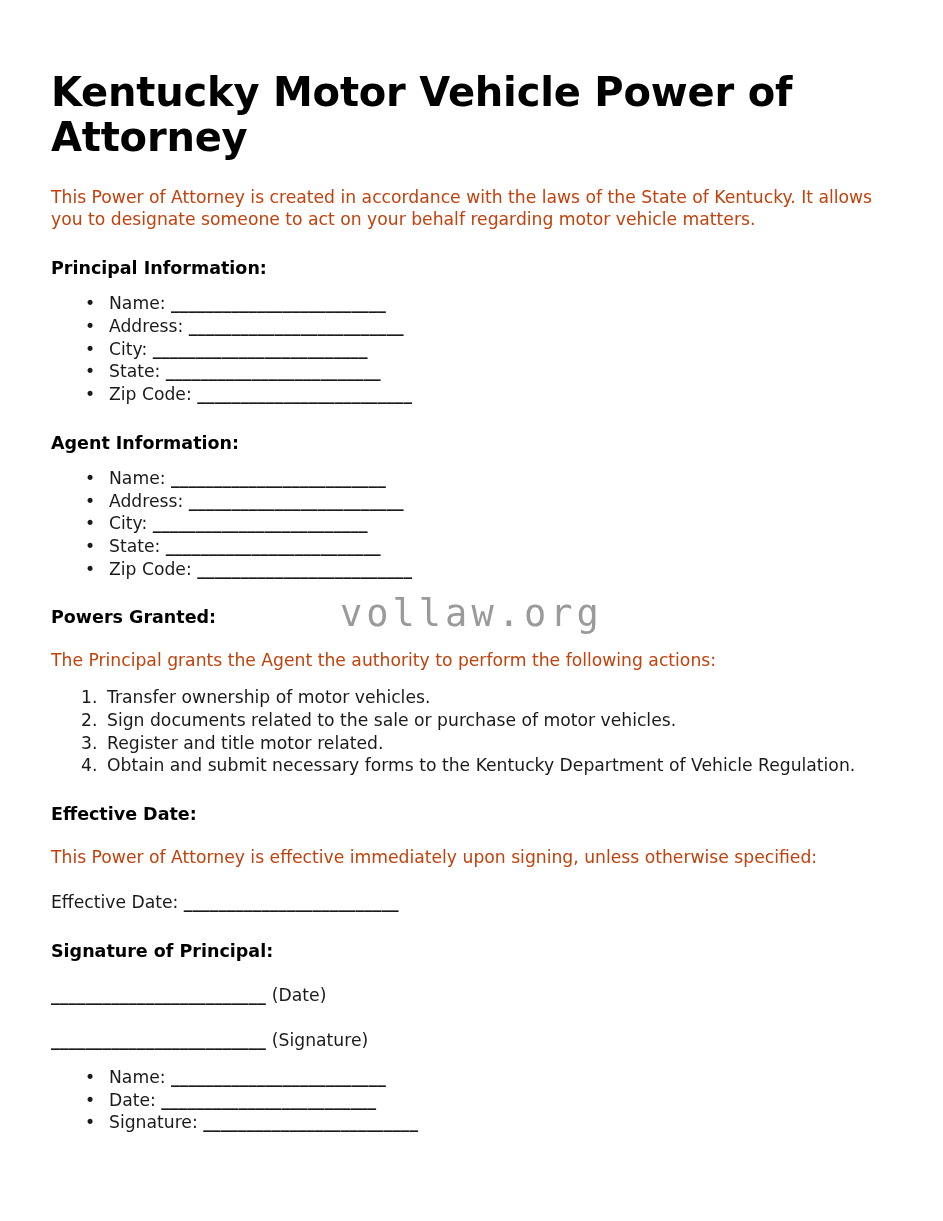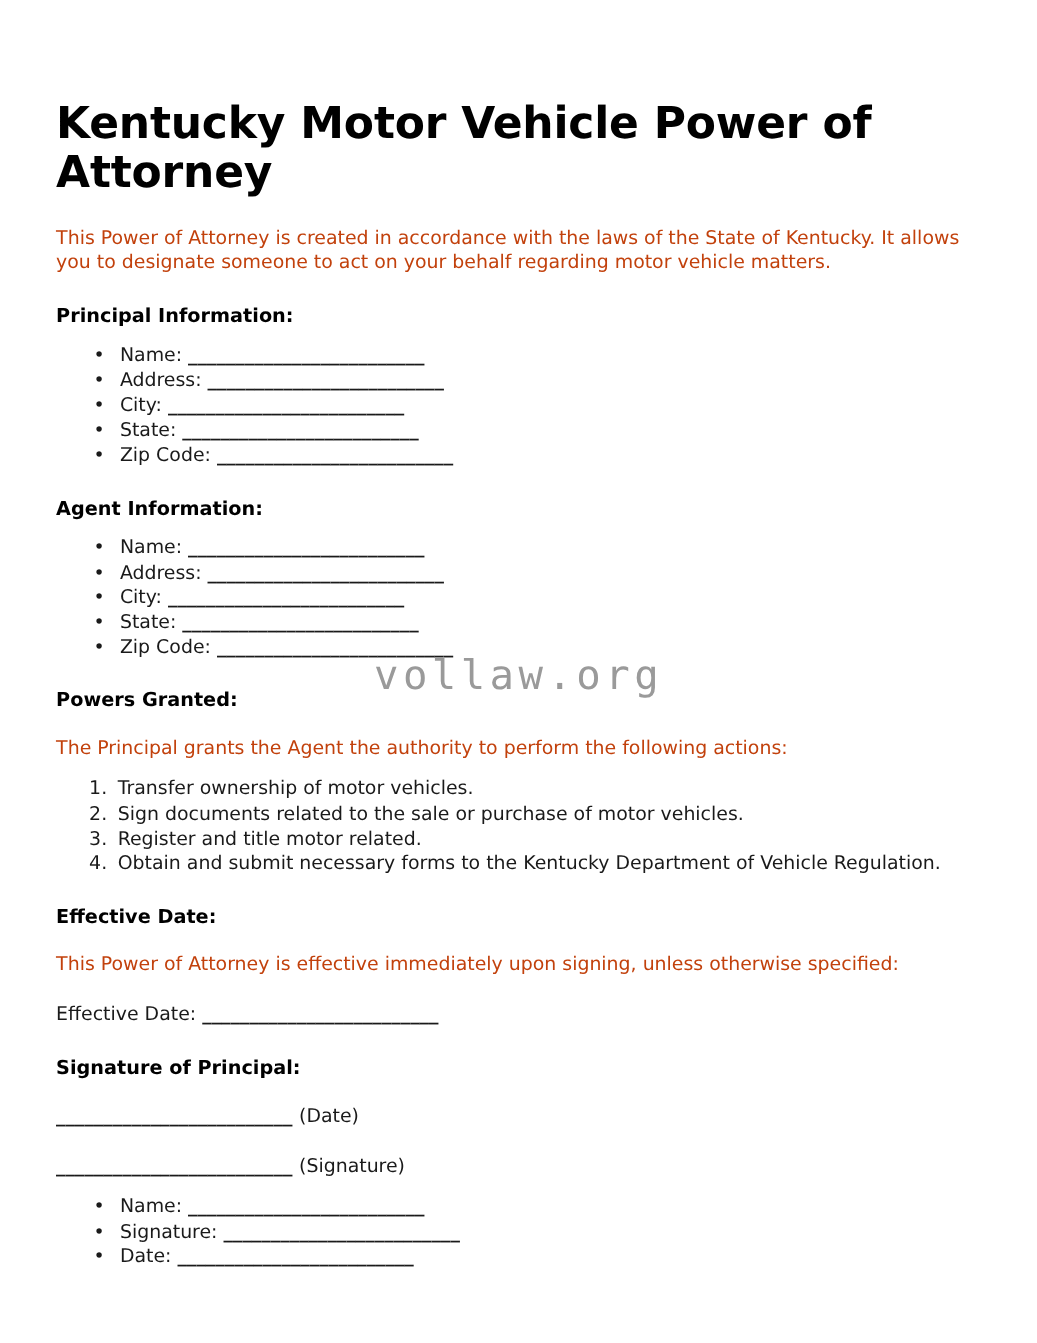--- a/index.html
+++ b/index.html
@@ -35,21 +35,21 @@
     color: #9a9a9a;
     white-space: nowrap;
     pointer-events: none;
     z-index: 5;
     font-weight: 400;
   }
 
   
   .doc-title {
     margin: 0;
-    padding-top: 90px;
+    padding-top: 70px;
     font-size: 40px;
     line-height: 1.12;
     font-weight: bold;
     letter-spacing: -0.2px;
     color: #000000;
     max-width: 760px;
   }
 
   
   .para {
@@ -184,17 +184,17 @@
   <h2 class="sect-head">Effective Date:</h2>
   <p class="para tight">This Power of Attorney is effective immediately upon signing, unless otherwise specified:</p>
   <p class="field-row"><span>Effective Date:</span> <span class="blank">_________________________</span></p>
 
   <h2 class="sect-head">Signature of Principal:</h2>
   <p class="sig-row"><span class="blank">_________________________</span><span class="label">(Date)</span></p>
   <p class="sig-row"><span class="blank">_________________________</span><span class="label">(Signature)</span></p>
 
   <ul class="fields">
     <li><span>Name:</span> <span class="blank">_________________________</span></li>
+    <li><span>Date:</span> <span class="blank">_________________________</span></li>
     <li><span>Signature:</span> <span class="blank">_________________________</span></li>
-    <li><span>Date:</span> <span class="blank">_________________________</span></li>
   </ul>
 
 </div>
 
 </body></html>

